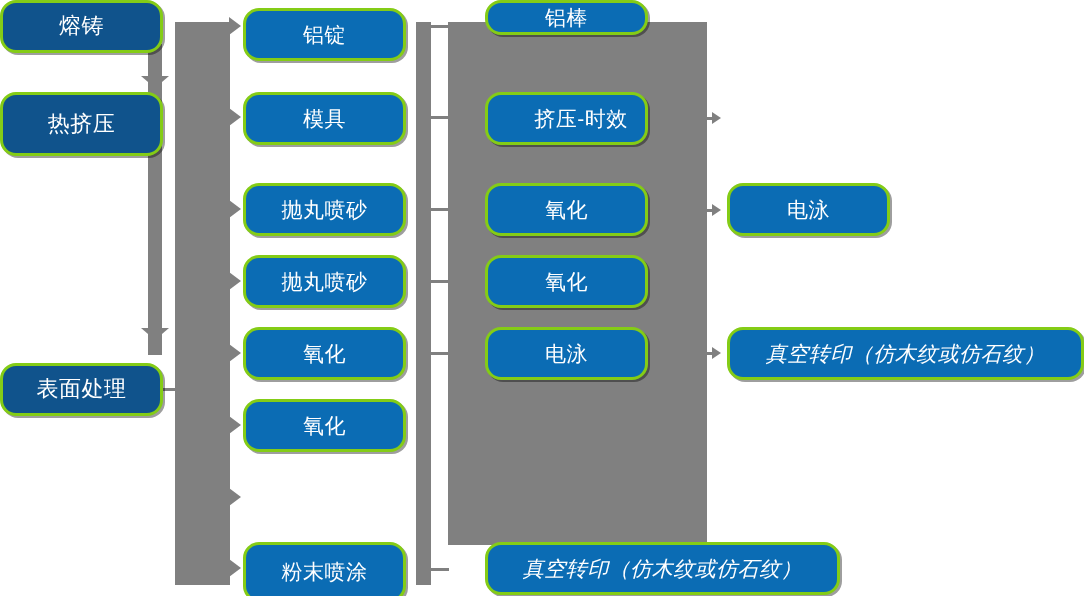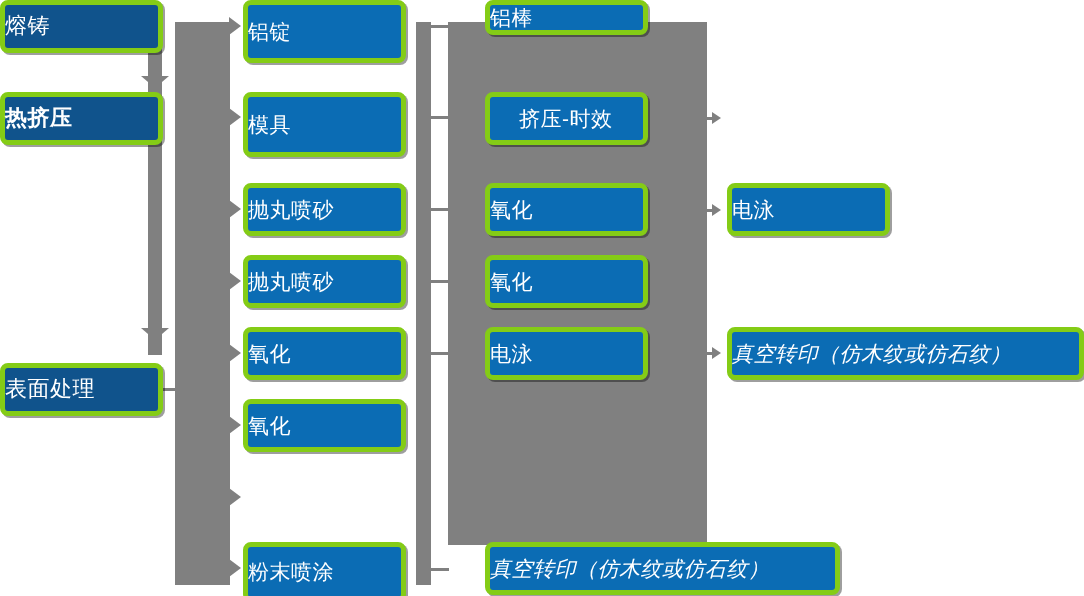--- a/index.html
+++ b/index.html
@@ -72,25 +72,26 @@
   }
   .arrow-tail {
     position: absolute;
     background: #808080;
     height: 3px;
   }
   
   .box {
     position: absolute;
     box-sizing: border-box;
-    border: 5px solid #84cc16;
-    border-radius: 8px;
+    border: 3px solid #84cc16;
+    border-radius: 16px;
     color: #ffffff;
     display: flex;
     align-items: center;
+    justify-content: center;
     text-align: center;
     line-height: 1.1;
     letter-spacing: 0.5px;
     box-shadow: 2px 2px 0 rgba(0,0,0,0.38);
   }
   .box.stage {          
     background: #10538c;
     font-size: 22px;
   }
   .box.step {           
@@ -141,31 +142,31 @@
 
   <div class="arrow-tail" style="left:707px; top:209px; width:10px;"></div>
   <div class="arrow-right small" style="left:712px; top:204px;"></div>
 
   <div class="arrow-tail" style="left:707px; top:352px; width:10px;"></div>
   <div class="arrow-right small" style="left:712px; top:347px;"></div>
 
   <div class="box stage" style="left:0px; top:0px; width:163px; height:53px;">
     <span>熔铸</span>
   </div>
-  <div class="box stage" style="left:0px; top:92px; width:163px; height:53px;font-weight:bold;">
+  <div class="box stage" style="left:0px; top:92px; width:163px; height:64px;">
     <span>热挤压</span>
   </div>
   <div class="box stage" style="left:0px; top:363px; width:163px; height:53px;">
     <span>表面处理</span>
   </div>
 
-  <div class="box step" style="left:243px; top:0px; width:163px; height:63px;">
+  <div class="box step" style="left:243px; top:8px; width:163px; height:53px;">
     <span>铝锭</span>
   </div>
-  <div class="box step" style="left:243px; top:92px; width:163px; height:65px;">
+  <div class="box step" style="left:243px; top:92px; width:163px; height:53px;">
     <span>模具</span>
   </div>
   <div class="box step" style="left:243px; top:183px; width:163px; height:53px;">
     <span>抛丸喷砂</span>
   </div>
   <div class="box step" style="left:243px; top:255px; width:163px; height:53px;">
     <span>抛丸喷砂</span>
   </div>
   <div class="box step" style="left:243px; top:327px; width:163px; height:53px;">
     <span>氧化</span>

